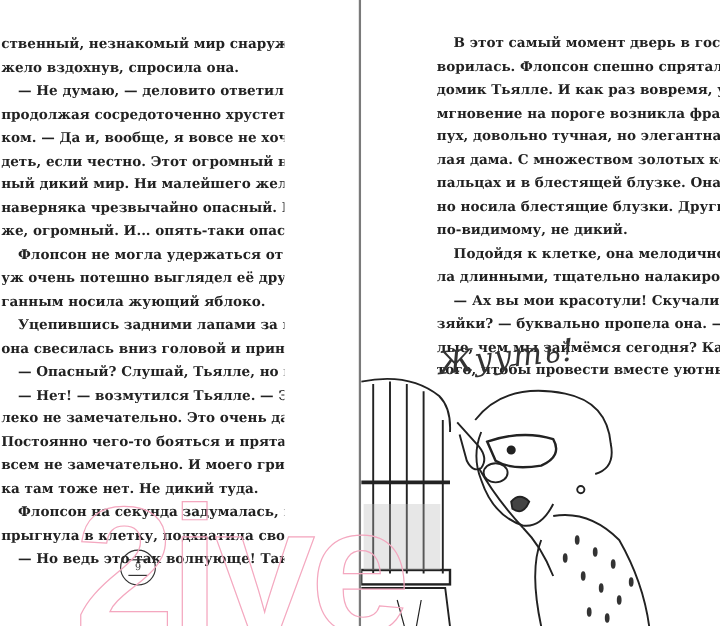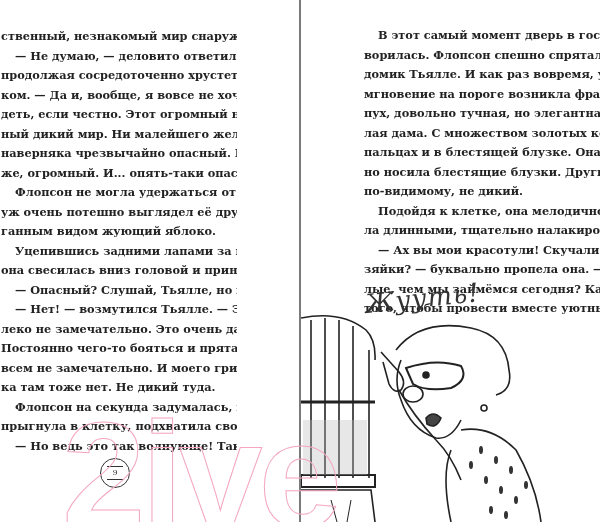--- a/index.html
+++ b/index.html
@@ -24,30 +24,31 @@
   .illustration { position:absolute; left:301px; top:310px; width:299px; height:212px; }
   .watermark { position:absolute; font-family:"Liberation Sans", sans-serif; font-weight:bold; font-size:150px;
                color:transparent; -webkit-text-stroke:1px #f4a7bf; left:62px; top:400px; letter-spacing:-4px; line-height:150px; pointer-events:none; }
 </style>
 </head>
 <body>
 
 <div class="page page-left">
   <div class="text" id="left-text">
       <span class="line">ственный, незнакомый мир снаружи? — тя-</span>
+      <span class="line last">жело вздохнув, спросила она.</span>
       <span class="line indent">— Не думаю, — деловито ответил Тьялле,</span>
       <span class="line">продолжая сосредоточенно хрустеть ябло-</span>
       <span class="line">ком. — Да и, вообще, я вовсе не хочу его ви-</span>
       <span class="line">деть, если честно. Этот огромный неизвест-</span>
       <span class="line">ный дикий мир. Ни малейшего желания. Он</span>
       <span class="line">наверняка чрезвычайно опасный. И, к тому</span>
       <span class="line last">же, огромный. И... опять-таки опасный.</span>
       <span class="line indent">Флопсон не могла удержаться от смеха —</span>
       <span class="line">уж очень потешно выглядел её друг, с испу-</span>
-      <span class="line last">ганным видом жующий яблоко.</span>
+      <span class="line last">ганным носила жующий яблоко.</span>
       <span class="line indent">Уцепившись задними лапами за гардины,</span>
       <span class="line">она свесилась вниз головой и принялась рас-</span>
       <span class="line indent">— Опасный? Слушай, Тьялле, но ведь это</span>
       <span class="line indent">— Нет! — возмутился Тьялле. — Это да-</span>
       <span class="line">леко не замечательно. Это очень даже плохо.</span>
       <span class="line">Постоянно чего-то бояться и прятаться — со-</span>
       <span class="line">всем не замечательно. И моего грибка-терем-</span>
       <span class="line last">ка там тоже нет. Не дикий туда.</span>
       <span class="line indent">Флопсон на секунда задумалась, потом за-</span>
       <span class="line">прыгнула в клетку, подхватила своего друга</span>

